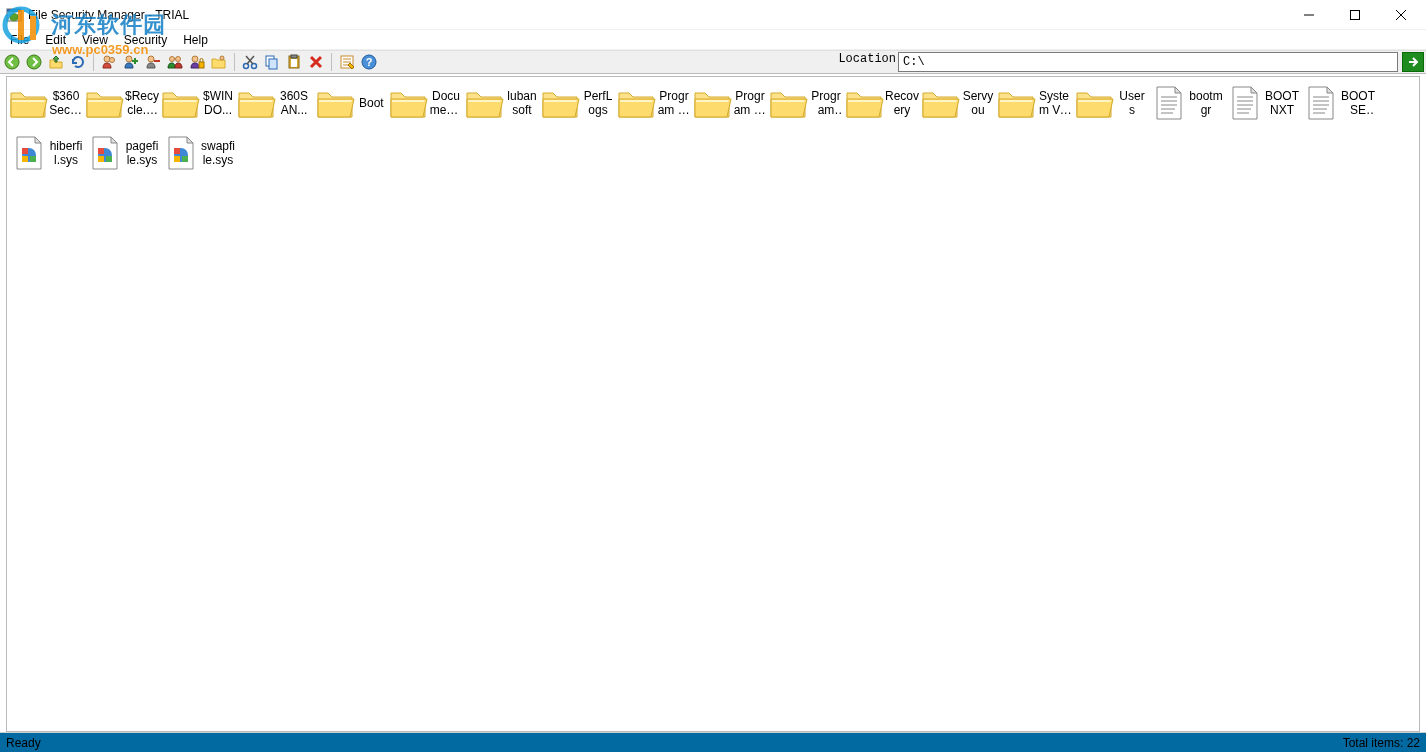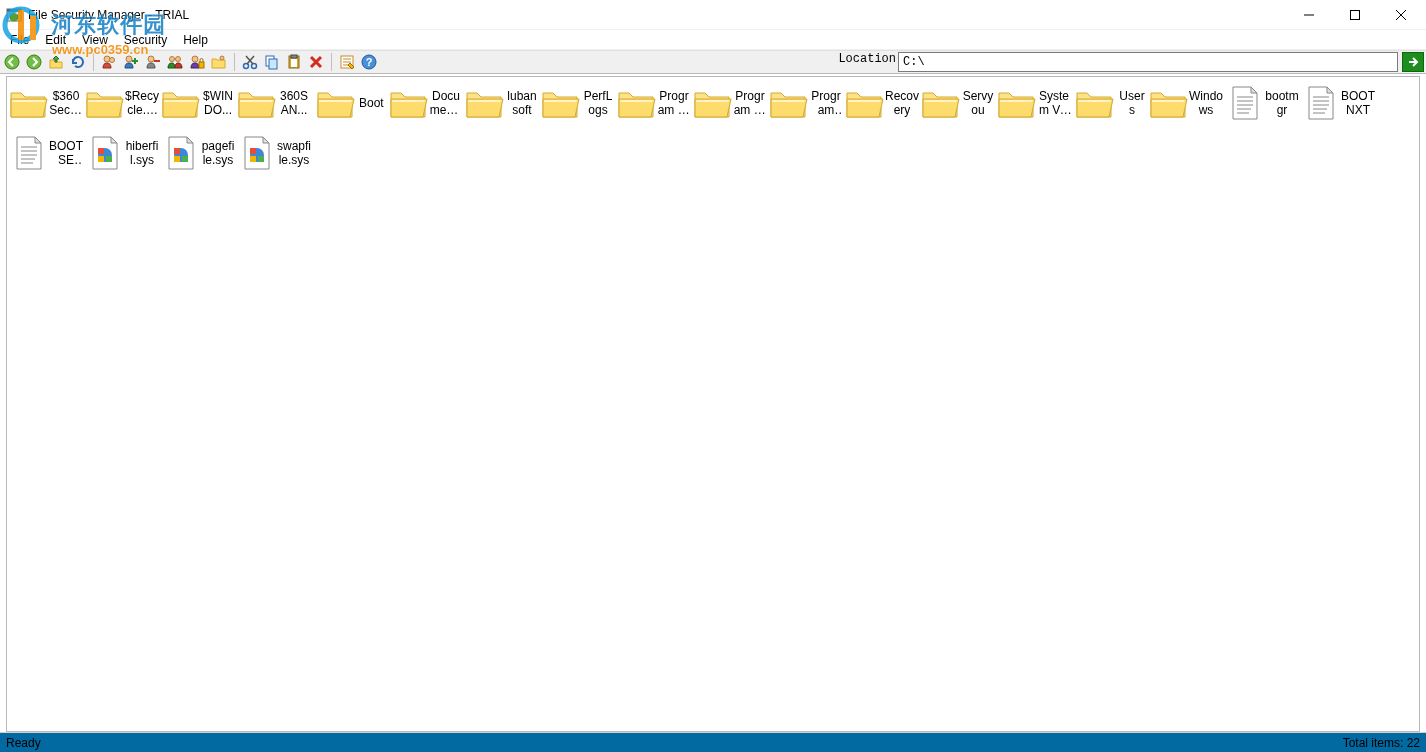--- a/index.html
+++ b/index.html
@@ -337,28 +337,20 @@
         <div class="icon-slot">
           <svg width="42" height="40" viewBox="0 0 42 40">
             <use href="#ico-folder"></use>
           </svg>
         </div>
         <div class="label">Users</div>
       </div>
       <div class="item">
         <div class="icon-slot">
           <svg width="42" height="40" viewBox="0 0 42 40">
-            <use href="#ico-folder"></use>
-          </svg>
-        </div>
-        <div class="label">Windows</div>
-      </div>
-      <div class="item">
-        <div class="icon-slot">
-          <svg width="42" height="40" viewBox="0 0 42 40">
             <use href="#ico-doc"></use>
           </svg>
         </div>
         <div class="label">bootmgr</div>
       </div>
       <div class="item">
         <div class="icon-slot">
           <svg width="42" height="40" viewBox="0 0 42 40">
             <use href="#ico-doc"></use>
           </svg>

